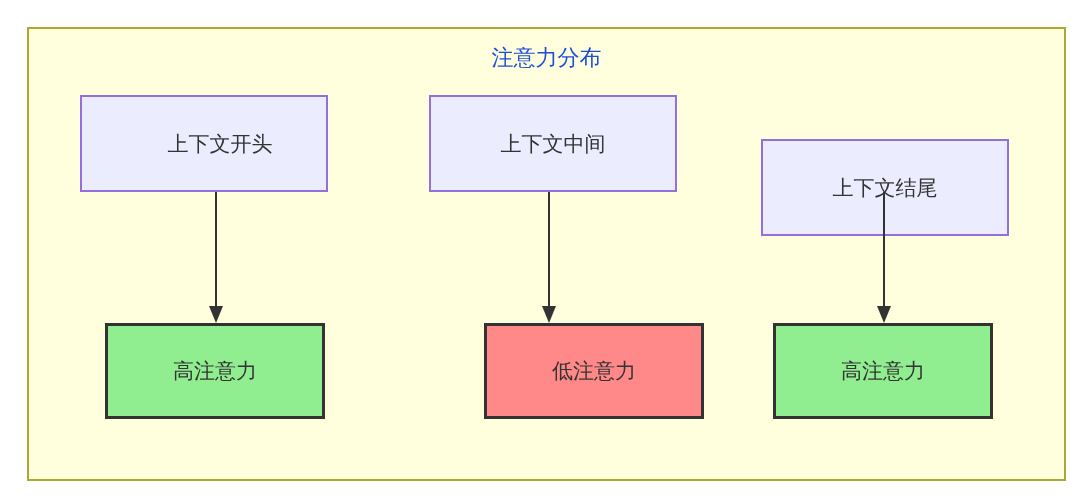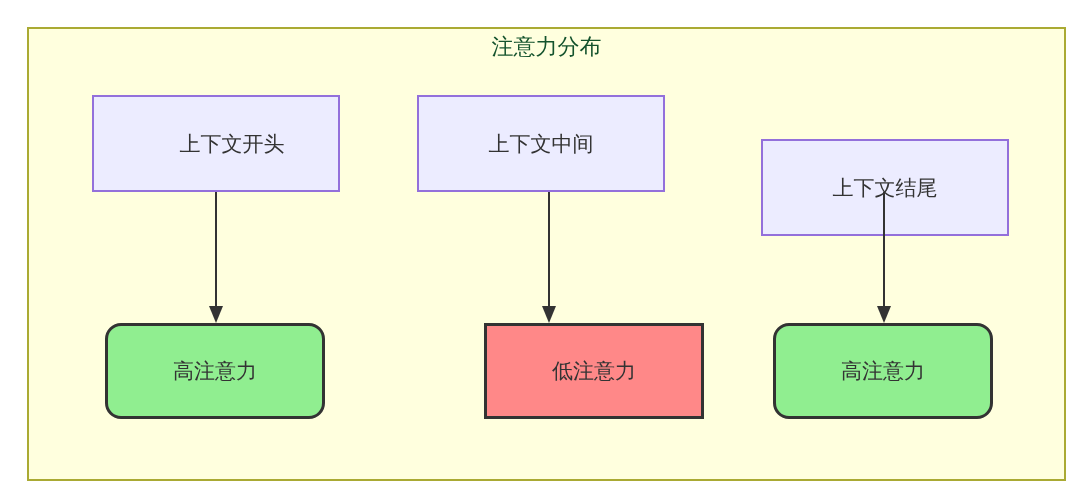--- a/index.html
+++ b/index.html
@@ -21,25 +21,25 @@
     top: 27px;
     width: 1039px;
     height: 454px;
     background: #ffffde;
     border: 2px solid #aaaa33;
     box-sizing: border-box;
   }
   .subgraph-title {
     position: absolute;
     left: 0;
-    top: 3px;
+    top: 14px;
     width: 100%;
     text-align: center;
     font-size: 22px;
-    color: #14532d;
+    color: #1d4ed8;
   }
   .node {
     position: absolute;
     display: flex;
     align-items: center;
     justify-content: center;
     box-sizing: border-box;
     font-size: 21px;
     color: #333333;
     text-align: center;
@@ -50,24 +50,24 @@
     height: 97px;
     background: #ececff;
     border: 2px solid #9370db;
   }
   .node.target {
     top: 294px;
     width: 220px;
     height: 96px;
     border: 3px solid #333333;
   }
-  .node.target.high { background: #90ee90; border-radius: 16px; }
+  .node.target.high { background: #90ee90; }
   .node.target.low  { background: #ff8888; margin-left: 44px; }
-  .src-a { left: 63px; padding-left: 32px; }
-  .src-b { left: 388px; }
+  .src-a { left: 51px; padding-left: 32px; }
+  .src-b { left: 400px; }
   .src-c { left: 732px; margin-top: 44px; }
   .tgt-a { left: 76px; }
   .tgt-b { left: 411px; }
   .tgt-c { left: 744px; }
   .arrow {
     position: absolute;
     top: 163px;
     width: 20px;
     height: 131px;
   }

